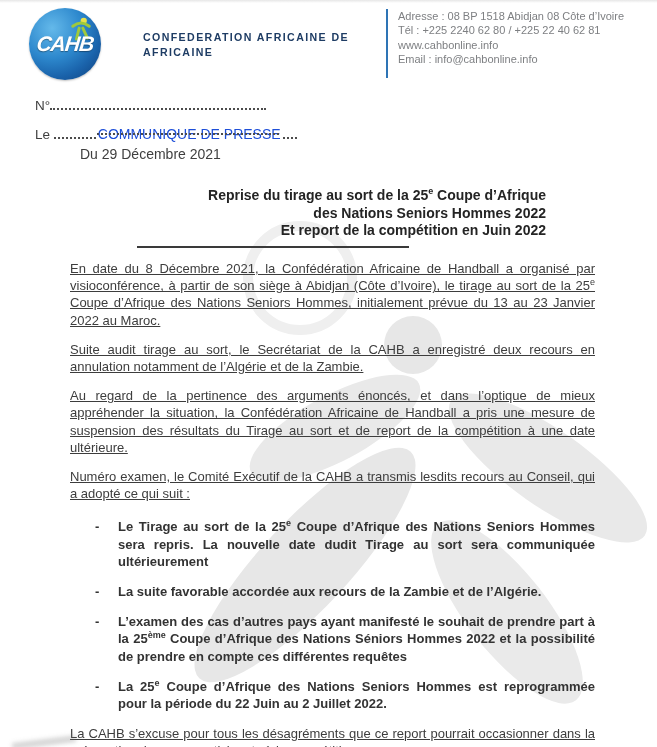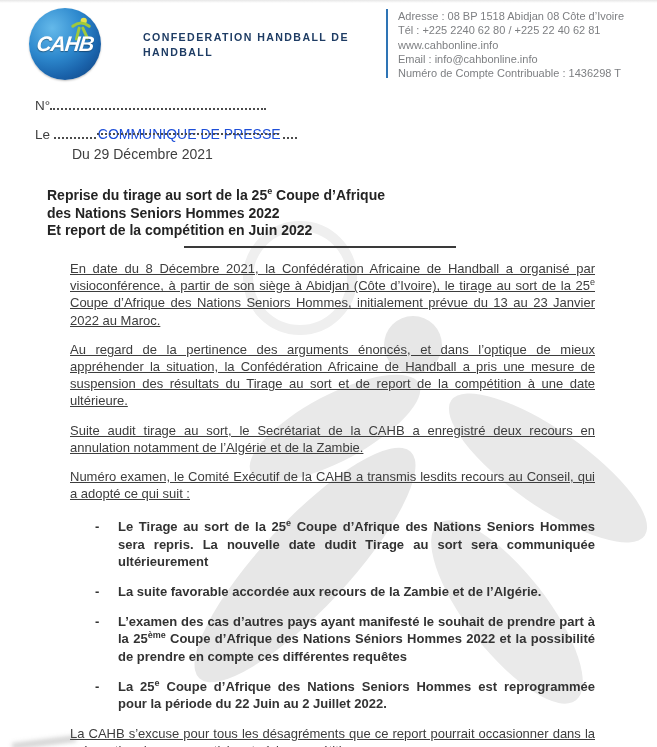--- a/index.html
+++ b/index.html
@@ -36,37 +36,37 @@
   .org-block{position:absolute;left:143px;top:30px;width:242px;color:#1e3c64;
     font-weight:bold;font-size:10.6px;letter-spacing:1.4px;line-height:15px;}
   .org-en{text-align:center;}
   .header-divider{position:absolute;left:386px;top:9px;width:2px;height:69px;background:#2e74b5;}
   .contact-block{position:absolute;left:398px;top:9px;width:252px;
     color:#7d7f82;font-size:11px;line-height:14.3px;}
 
   
   .ref-num{position:absolute;left:35px;top:98px;font-size:13.5px;}
   .ref-le{position:absolute;left:35px;top:126px;font-size:13.5px;}
-  .ref-du{position:absolute;left:72px;top:146px;font-size:14px;}
+  .ref-du{position:absolute;left:80px;top:146px;font-size:14px;}
   .leader{display:inline-block;border-bottom:2px dotted #4c4c4c;height:.72em;}
   .leader-num{width:216px;}
   .leader-pre{width:42px;margin-right:2px;}
   .leader-post{width:14px;margin-left:2px;}
   .press{
     text-decoration:line-through;
     -webkit-text-decoration-style:dotted;
     text-decoration-style:dotted;
     text-decoration-color:#4c4c4c;
     text-decoration-thickness:2px;
     font-size:14px;color:#1d4ed8;
   }
 
   
-  .title-block{position:absolute;left:0;top:187px;width:546px;text-align:left;
-    font-weight:bold;font-size:14px;line-height:17.5px;color:#242424;padding-left:47px;}
+  .title-block{position:absolute;left:0;top:187px;width:546px;text-align:right;
+    font-weight:bold;font-size:14px;line-height:17.5px;color:#242424;}
   .title-underline{width:272px;height:2px;background:#3a3a3a;margin:6px auto 0 auto;}
 
   
   .content{position:absolute;left:70px;top:260px;width:525px;
     font-size:13px;line-height:17.2px;text-align:justify;color:#3d3d3d;}
   .content p{margin:0 0 12px 0;text-decoration:underline;}
   sup{font-size:9px;line-height:0;}
   .bullets{margin-top:16px;}
   .bullet{display:flex;font-weight:bold;color:#333;margin-bottom:13px;}
   .bullet .dash{width:23px;margin-left:25px;flex:0 0 auto;}
@@ -95,31 +95,30 @@
       <svg class="player" viewBox="0 0 24 28">
         <circle cx="15" cy="5" r="3.4" fill="#e8e24a"></circle>
         <path d="M3 11 Q12 4 21 11" stroke="#9fc93c" stroke-width="3.2" fill="none" stroke-linecap="round"></path>
         <path d="M10 13 L7 25" stroke="#9fc93c" stroke-width="3.2" fill="none" stroke-linecap="round"></path>
         <path d="M14 13 L19 24" stroke="#9fc93c" stroke-width="3.2" fill="none" stroke-linecap="round"></path>
       </svg>
       <span class="logo-text">CAHB</span>
     </div>
 
     <div class="org-block">
-      <div class="org-fr">CONFEDERATION HANDBALL DE HANDBALL</div>
+      <div class="org-fr">CONFEDERATION AFRICAINE DE AFRICAINE</div>
     </div>
 
     <div class="header-divider"></div>
 
     <div class="contact-block">
       <div>Adresse : 08 BP 1518 Abidjan 08 Côte d’Ivoire</div>
       <div>Tél : +225 2240 62 80 / +225 22 40 62 81</div>
       <div>www.cahbonline.info</div>
       <div>Email : info@cahbonline.info</div>
-      <div>Numéro de Compte Contribuable : 1436298 T</div>
     </div>
   </div>
 
   <div class="ref-num layer">
     <span>N°</span><span class="leader leader-num"></span>
   </div>
 
   <div class="ref-le layer">
     <span>Le</span>
     <span class="leader leader-pre"></span><span class="press">COMMUNIQUE DE PRESSE</span><span class="leader leader-post"></span>
@@ -129,22 +128,22 @@
 
   <div class="title-block layer">
     <div>Reprise du tirage au sort de la 25<sup>e</sup> Coupe d’Afrique</div>
     <div>des Nations Seniors Hommes 2022</div>
     <div>Et report de la compétition en Juin 2022</div>
     <div class="title-underline"></div>
   </div>
 
   <div class="content layer">
     <p>En date du 8 Décembre 2021, la Confédération Africaine de Handball a organisé par visioconférence, à partir de son siège à Abidjan (Côte d’Ivoire), le tirage au sort de la 25<sup>e</sup> Coupe d’Afrique des Nations Seniors Hommes, initialement prévue du 13 au 23 Janvier 2022 au Maroc.</p>
+    <p>Suite audit tirage au sort, le Secrétariat de la CAHB a enregistré deux recours en annulation notamment de l’Algérie et de la Zambie.</p>
     <p>Au regard de la pertinence des arguments énoncés, et dans l’optique de mieux appréhender la situation, la Confédération Africaine de Handball a pris une mesure de suspension des résultats du Tirage au sort et de report de la compétition à une date ultérieure.</p>
-    <p>Suite audit tirage au sort, le Secrétariat de la CAHB a enregistré deux recours en annulation notamment de l’Algérie et de la Zambie.</p>
     <p>Numéro examen, le Comité Exécutif de la CAHB a transmis lesdits recours au Conseil, qui a adopté ce qui suit :</p>
 
     <div class="bullets">
       <div class="bullet">
         <span class="dash">-</span>
         <span class="btxt">Le Tirage au sort de la 25<sup>e</sup> Coupe d’Afrique des Nations Seniors Hommes sera repris. La nouvelle date dudit Tirage au sort sera communiquée ultérieurement</span>
       </div>
       <div class="bullet">
         <span class="dash">-</span>
         <span class="btxt">La suite favorable accordée aux recours de la Zambie et de l’Algérie.</span>

